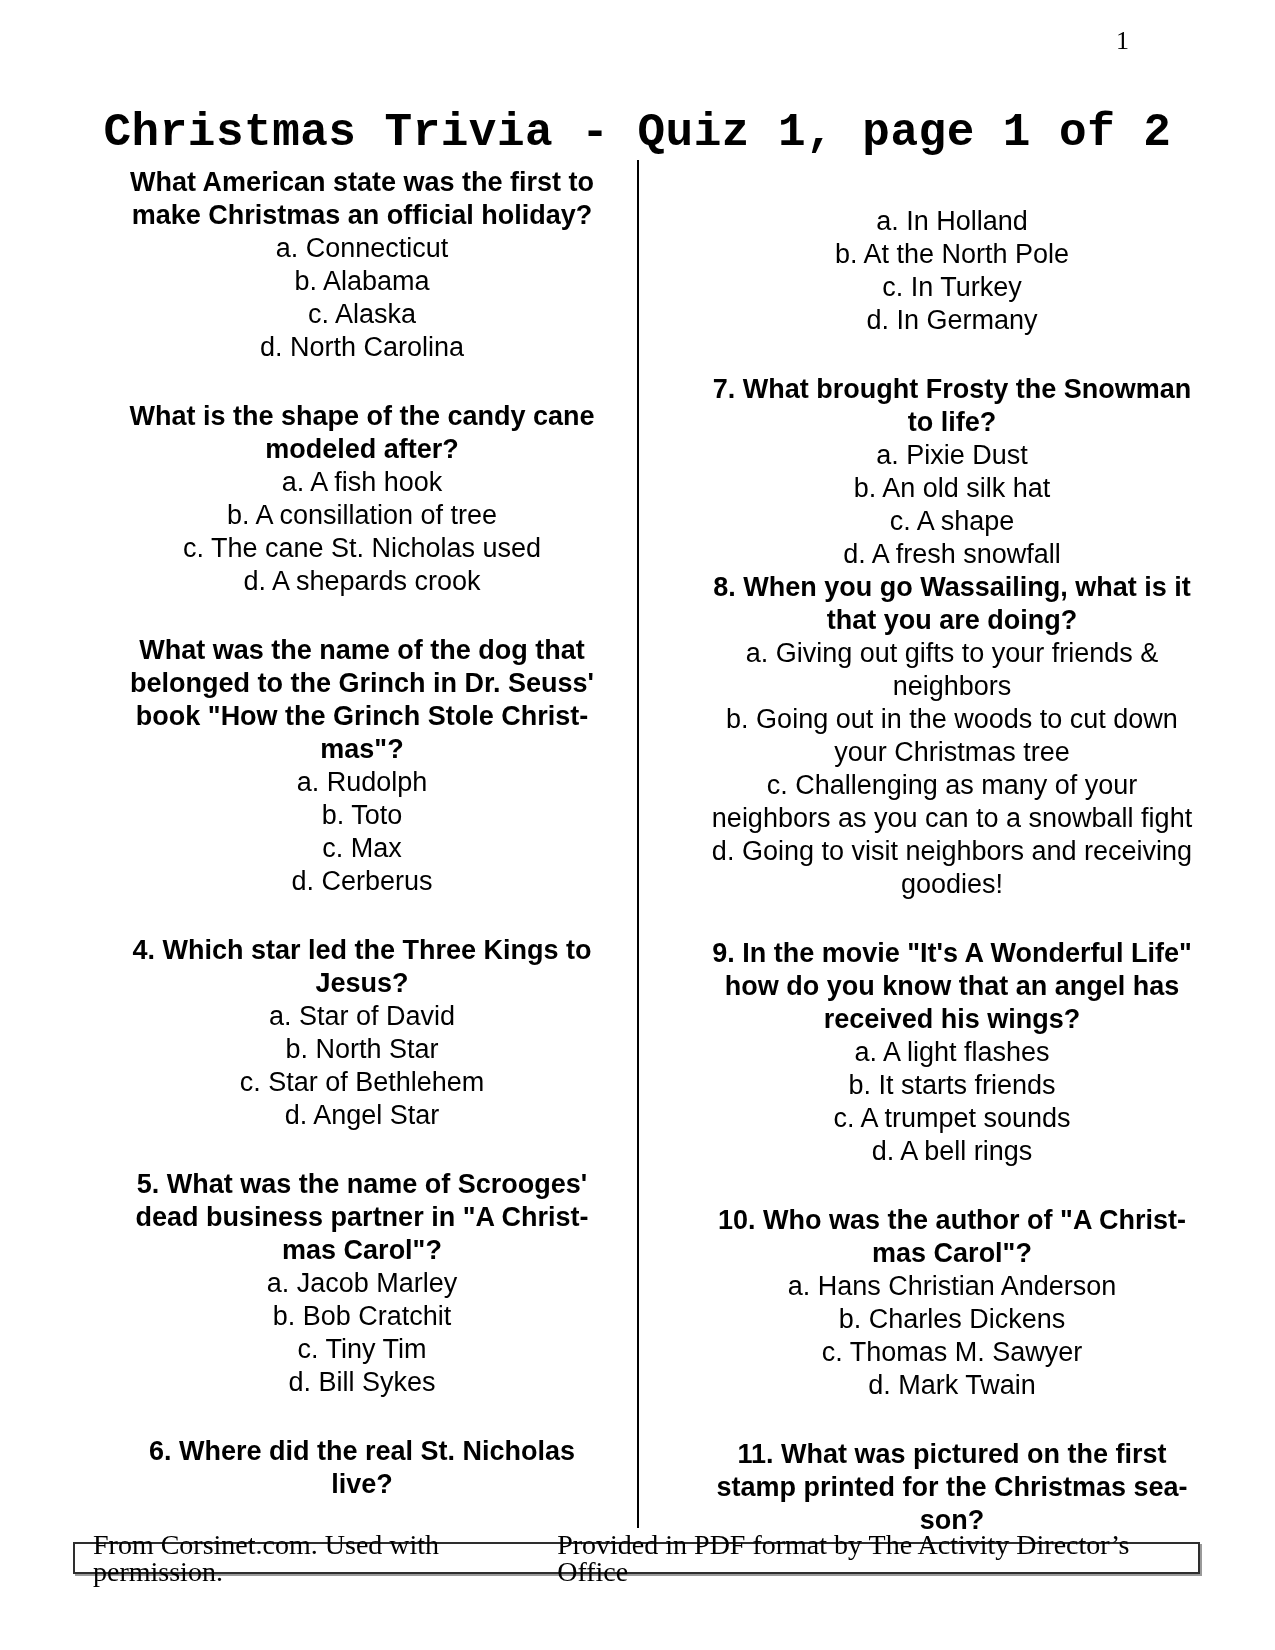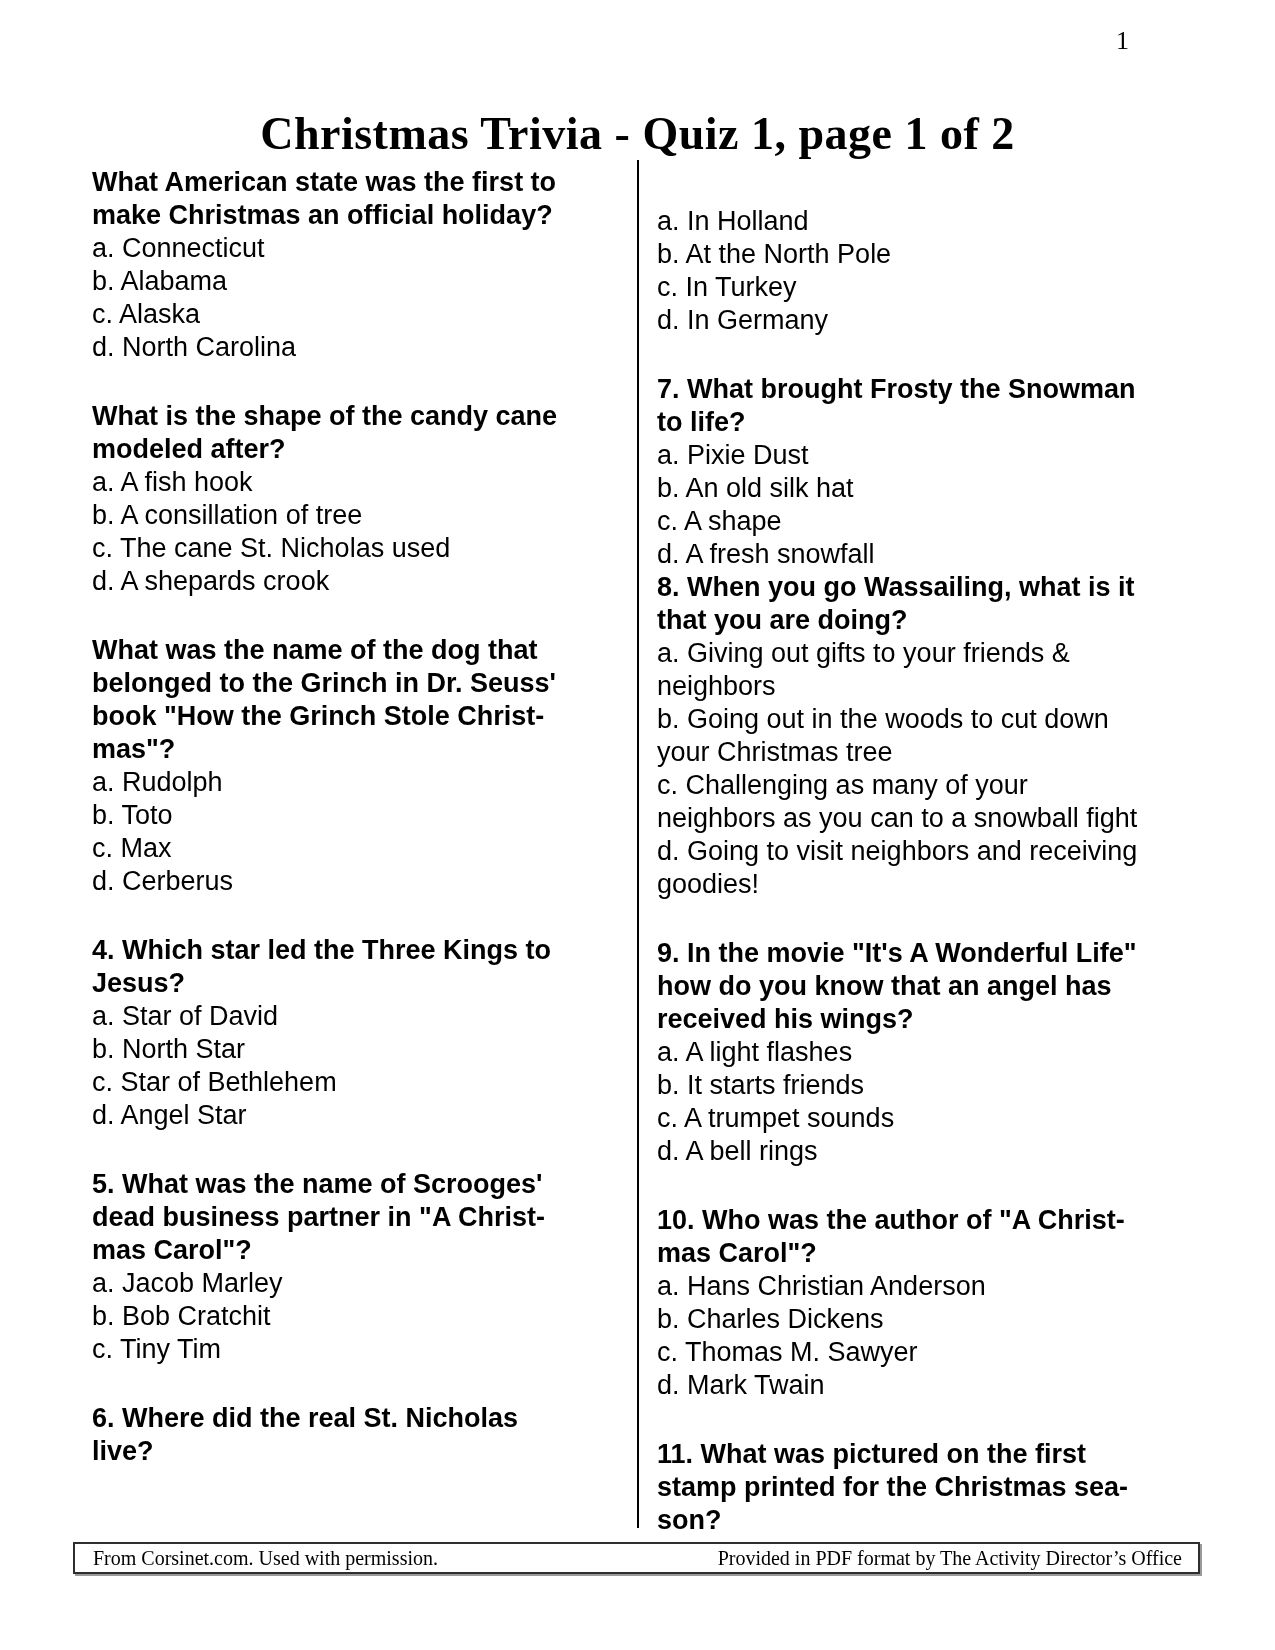--- a/index.html
+++ b/index.html
@@ -10,48 +10,49 @@
     position: relative; overflow: hidden;
   }
   .page-number {
     position: absolute; top: 26px; left: 1116px;
     font-family: "Liberation Serif", serif;
     font-size: 26px;
   }
   .title {
     position: absolute; top: 76px; left: 0; width: 100%;
     text-align: center;
-    font-family: Liberation Serif, serif;
+    font-family: Liberation Mono, monospace;
     font-weight: bold; font-size: 46px;
     letter-spacing: 0.5px;
   }
   .col {
     position: absolute; top: 166px;
   }
   .col-left  { left: 92px;  width: 540px; }
   .col-right { left: 657px; width: 590px; margin-top: 39px; }
   .qblock + .qblock { margin-top: 36px; }
   .qblock.attached { margin-top: 0; }
   .qtext, .answer {
     font-size: 27px; line-height: 33px;
     white-space: pre-line;
+    text-align: center;
   }
   .qtext { font-weight: bold; }
   .divider {
     position: absolute; left: 637px; top: 160px;
     width: 2px; height: 1368px; background: #000000;
   }
   .footer-bar {
     position: absolute; left: 73px; top: 1542px;
     width: 1127px; height: 32px; box-sizing: border-box;
     border: 2px solid #2e2e2e;
     box-shadow: 2px 2px 0 #9a9a9a;
-    display: flex; align-items: center; justify-content: space-between;
+    display: flex; align-items: center; justify-content: flex-start;
     font-family: "Liberation Serif", serif;
-    font-size: 20px; line-height: 27px;
+    font-size: 28px; line-height: 27px;
     padding: 0 16px 0 18px;
     background: #ffffff;
   }
 </style>
 </head>
 <body>
 
 <div class="page-number">1</div>
 
 <h1 class="title">Christmas Trivia - Quiz 1, page 1 of 2</h1>
@@ -91,20 +92,21 @@
       <div class="answer">c. Star of Bethlehem</div>
       <div class="answer">d. Angel Star</div>
     </div>
     <div class="qblock">
       <div class="qtext">5. What was the name of Scrooges'
 dead business partner in "A Christ-
 mas Carol"?</div>
       <div class="answer">a. Jacob Marley</div>
       <div class="answer">b. Bob Cratchit</div>
       <div class="answer">c. Tiny Tim</div>
+      <div class="answer">d. Bill Sykes</div>
     </div>
     <div class="qblock">
       <div class="qtext">6. Where did the real St. Nicholas
 live?</div>
     </div>
   </div>
 
 <div class="divider"></div>
 
 <div class="col col-right">

